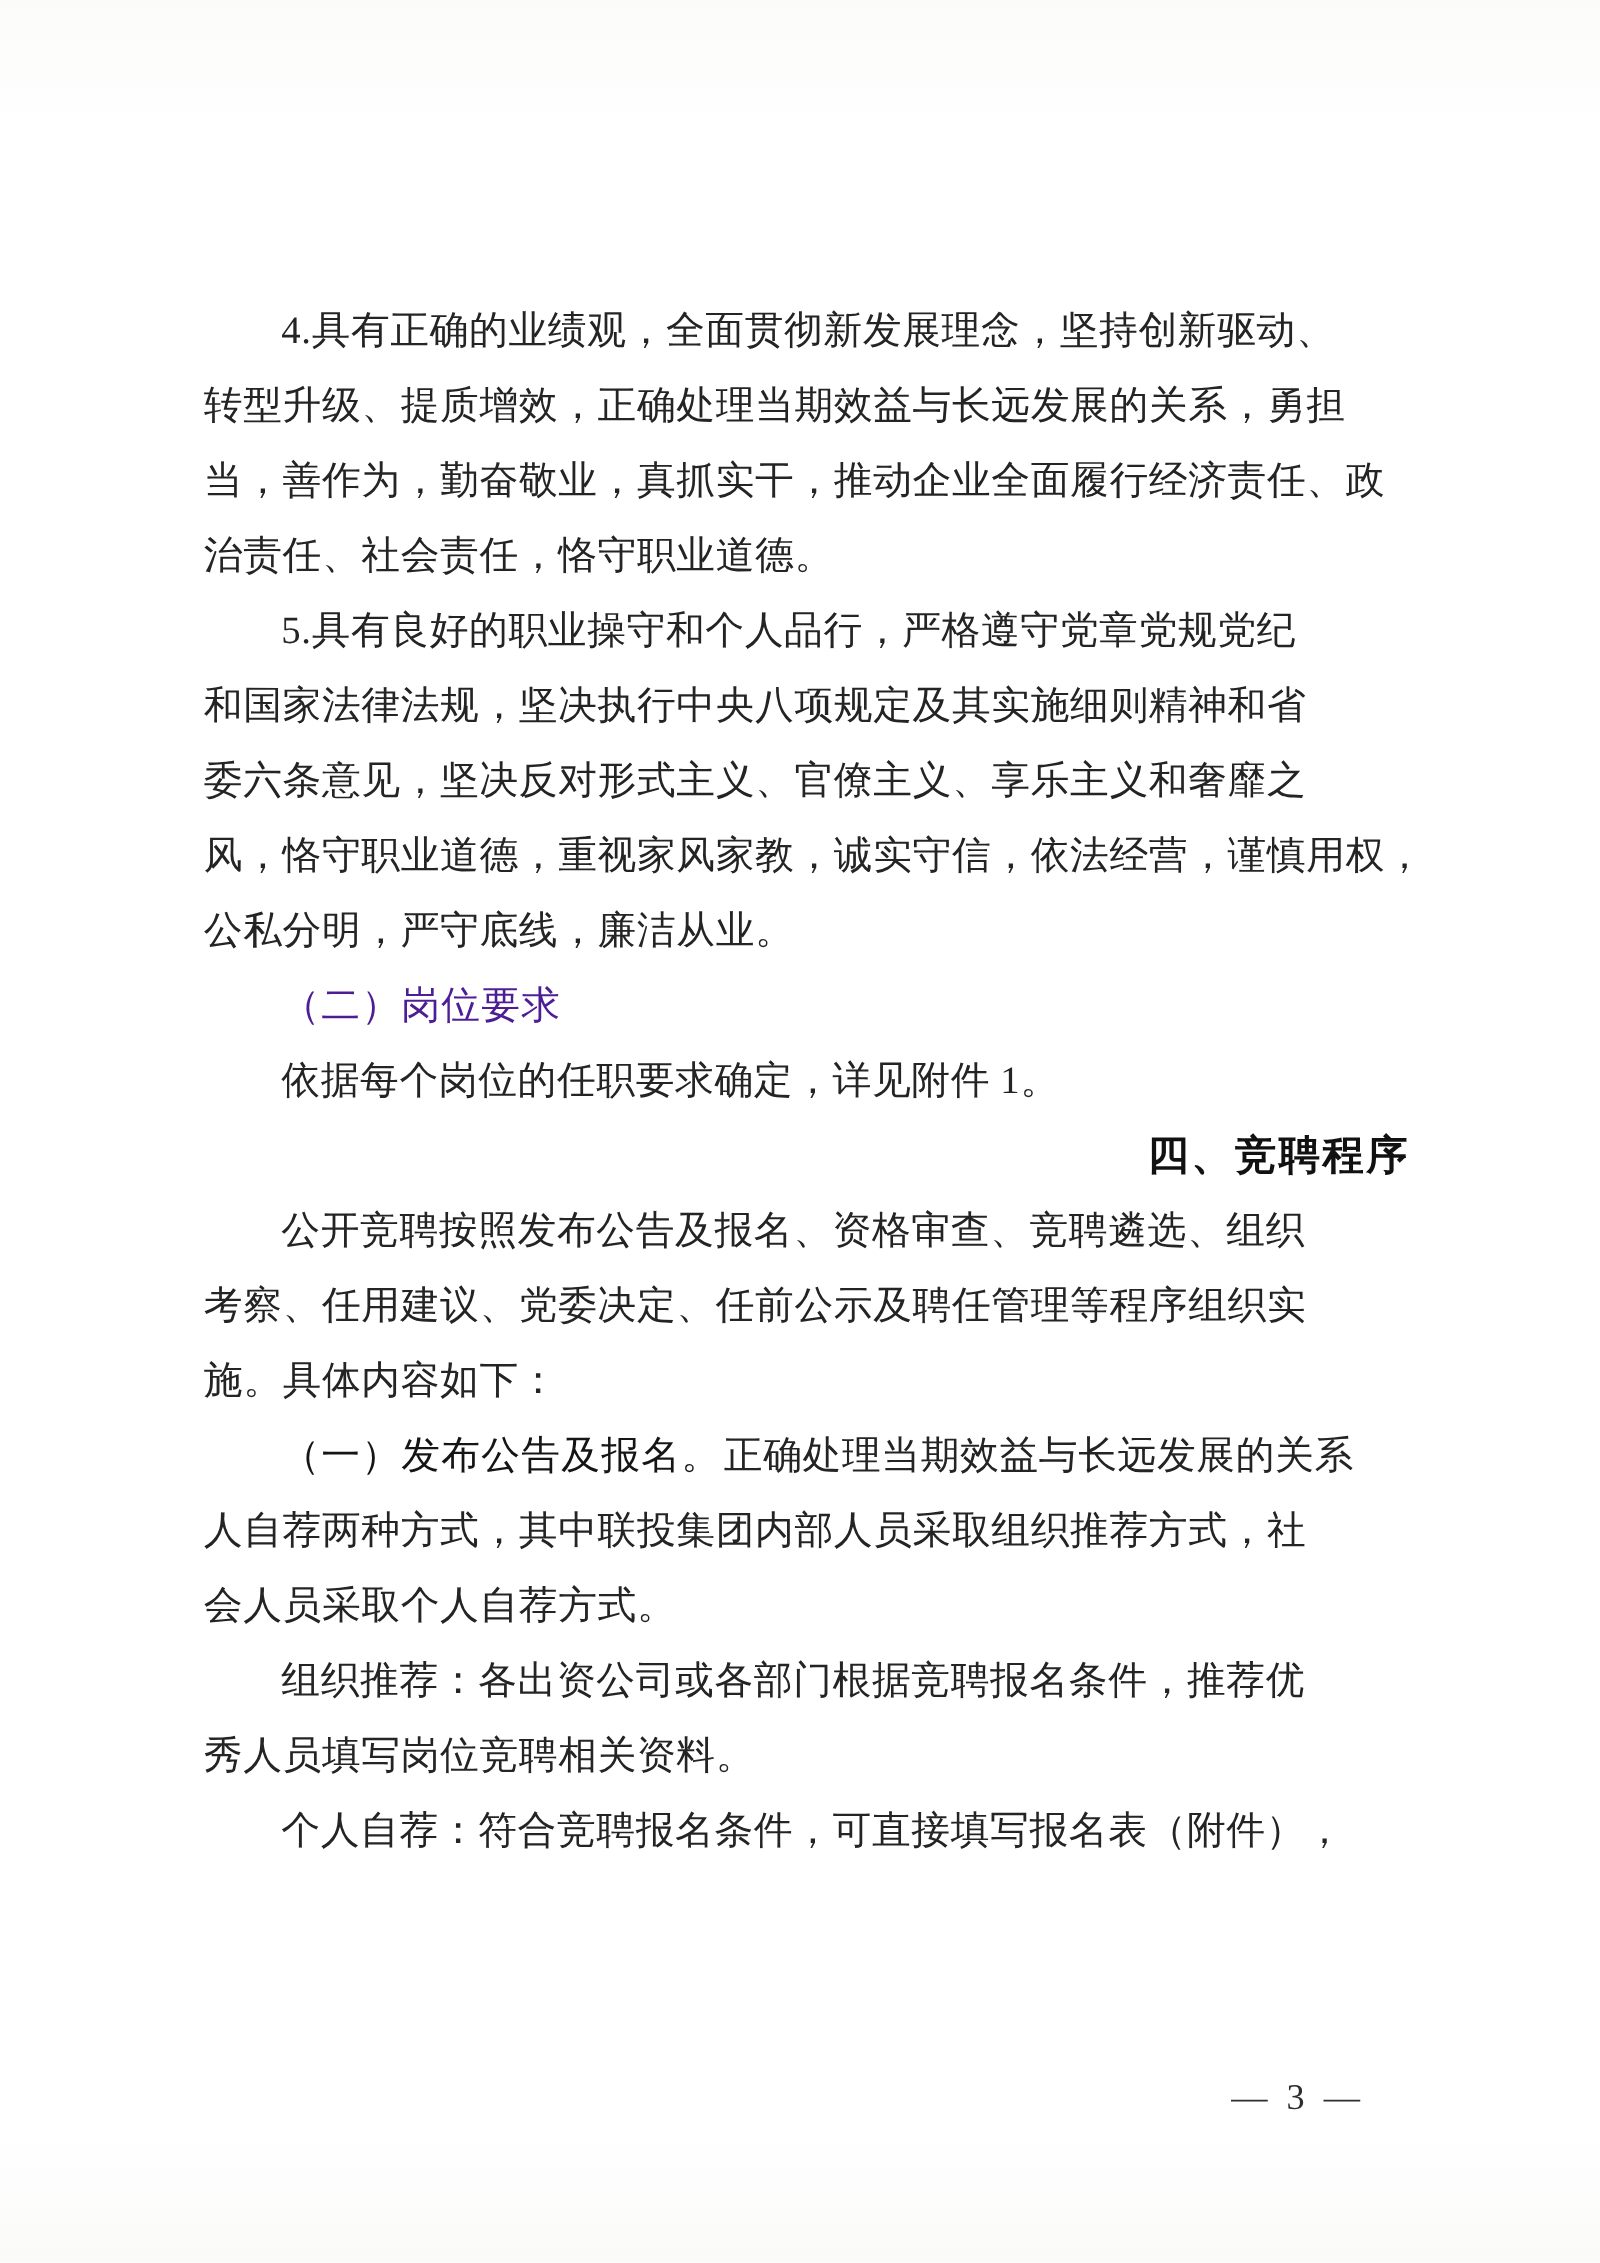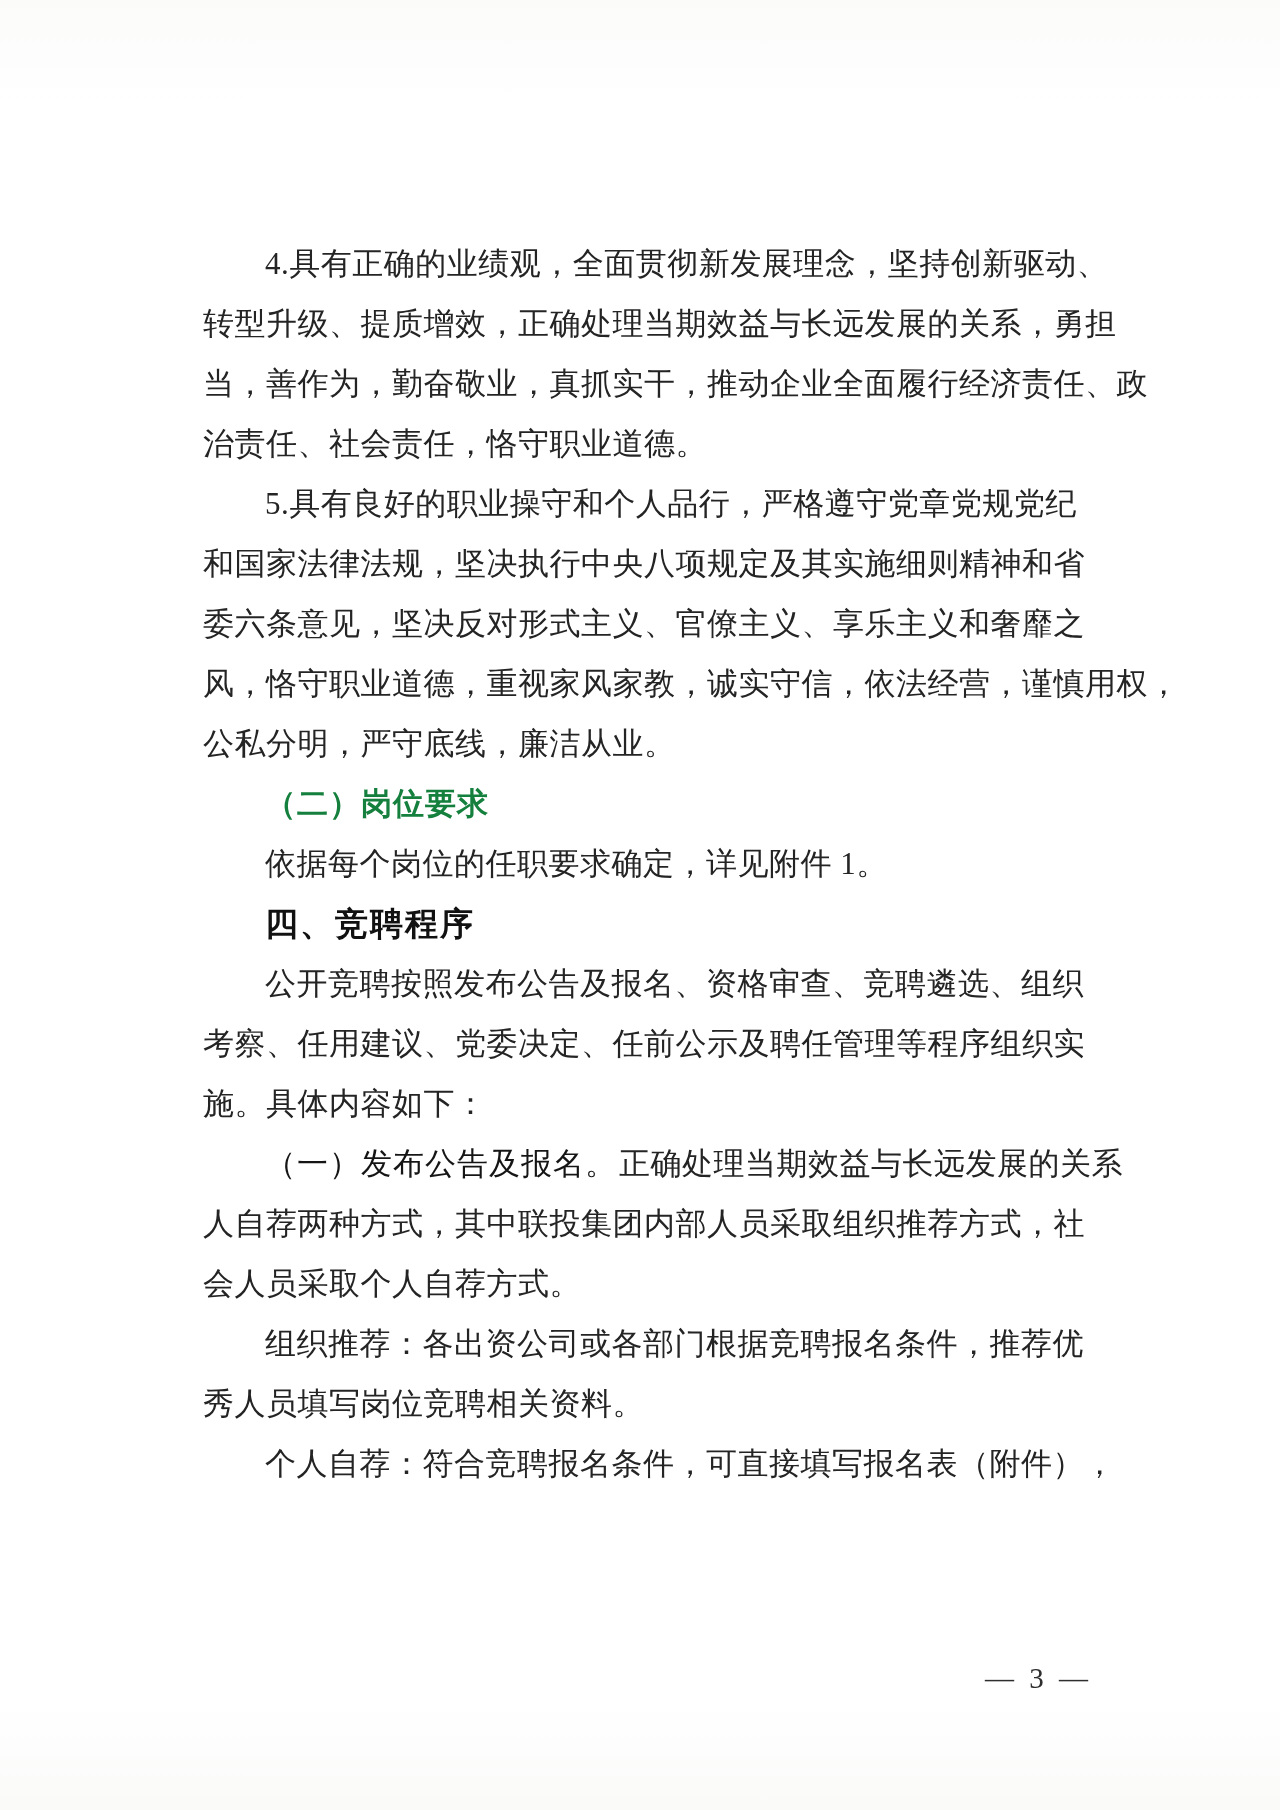--- a/index.html
+++ b/index.html
@@ -26,36 +26,36 @@
     font-family: "Liberation Serif", "DejaVu Serif", serif;
     font-size: 31px;
     color: #242424;
   }
   .line {
     height: 60px;
     line-height: 60px;
     white-space: nowrap;
     text-align: left;
     letter-spacing: 0.5px;
-    margin-left: 40px;
   }
   .line.indent {
     padding-left: 62px;
   }
   .subheading {
-    font-weight: bold;
-    color: #15803d;
+    font-weight: normal;
+    color: #4c1d95;
     letter-spacing: 1px;
   }
   .section-heading {
     font-family: "Liberation Sans", "DejaVu Sans", sans-serif;
     font-weight: bold;
     font-size: 33px;
     color: #111111;
     letter-spacing: 2px;
+    text-align: right;
   }
   .bold-lead {
     font-weight: normal;
     color: #151515;
     letter-spacing: 1px;
     margin-right: 2px;
   }
   .page-footer {
     position: absolute;
     top: 1662px;

